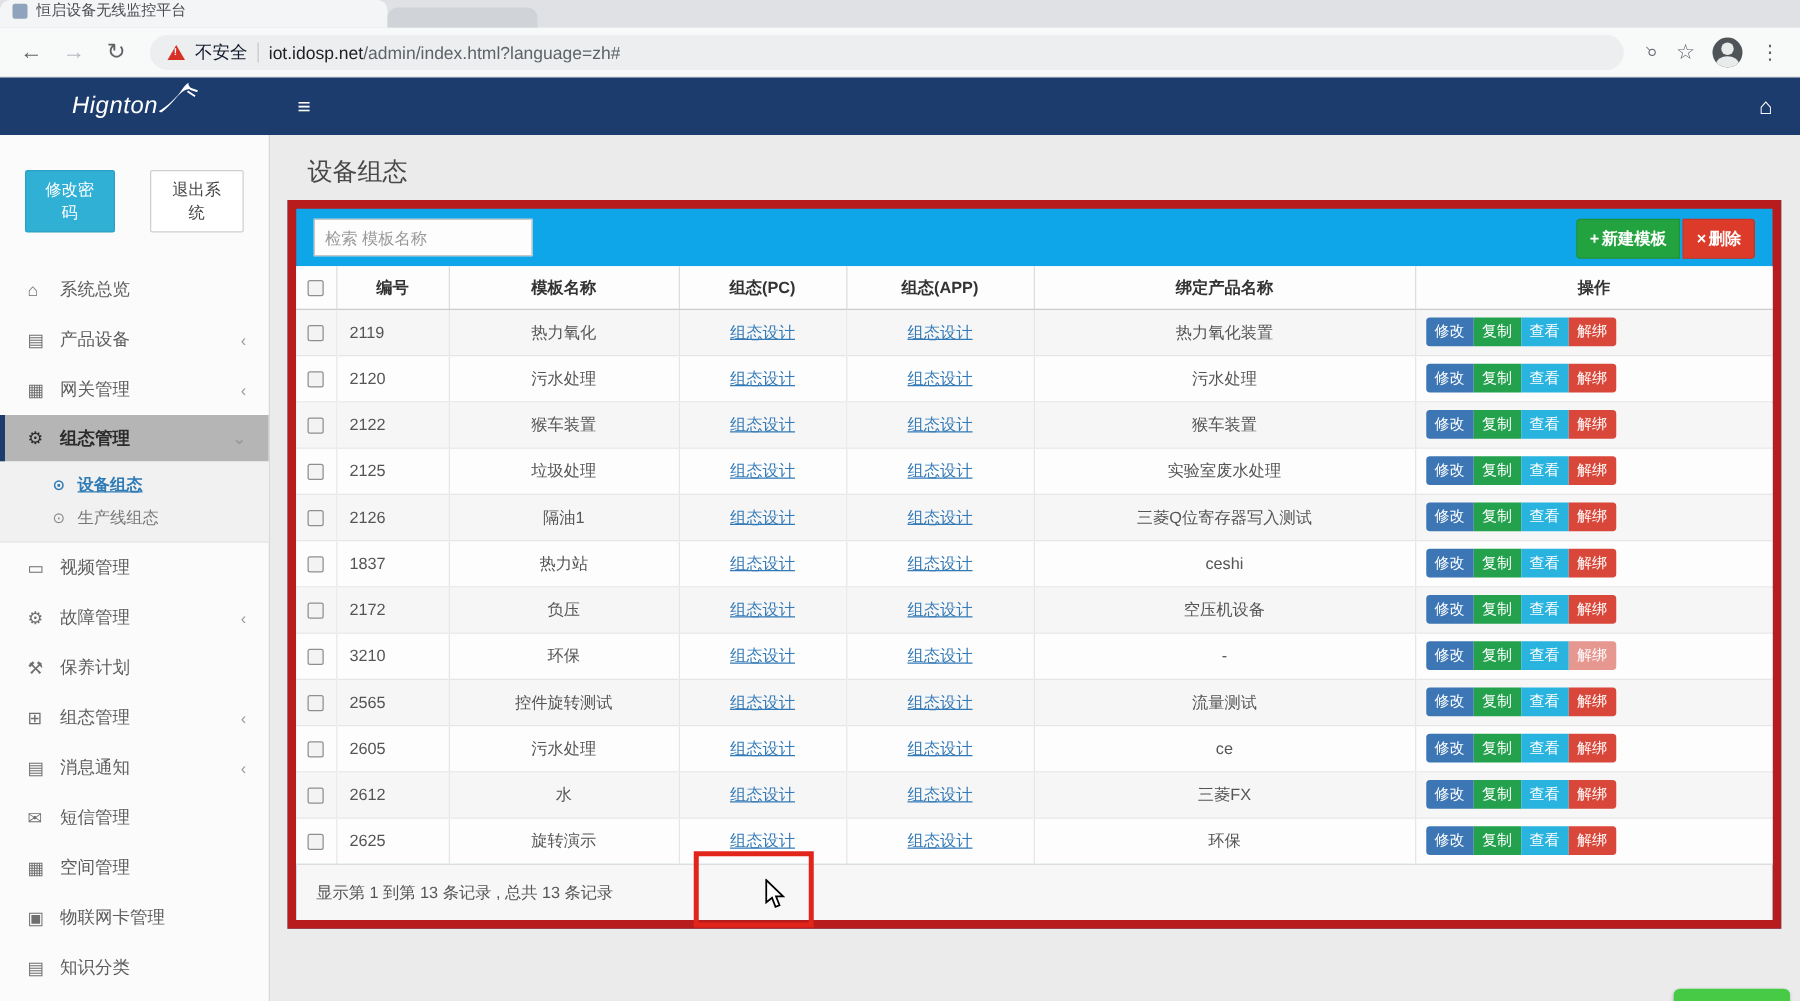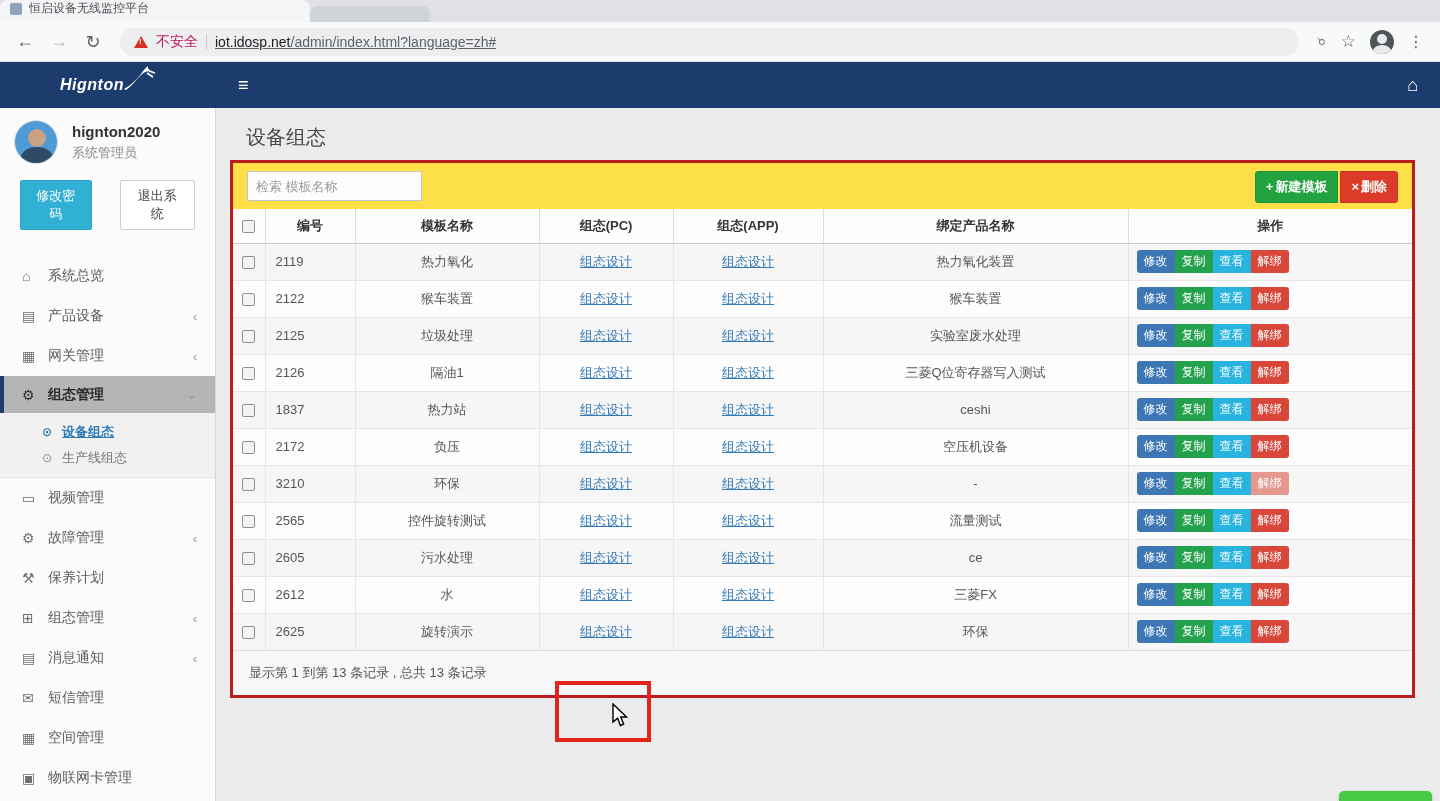--- a/index.html
+++ b/index.html
@@ -12,36 +12,36 @@
   .favicon { width:12px; height:12px; border-radius:2px; background:#8fa3bd; margin-top:1px; flex:0 0 auto; }
   .tab-title { font-size:12px; color:#4a4d51; white-space:nowrap; overflow:hidden; margin-top:-2px; }
   .tab-ghost { position:absolute; left:310px; top:6px; width:120px; height:24px; background:#d0d3d8; border-radius:8px 8px 0 0; }
 
   .toolbar { height:40px; background:#f8f9f9; display:flex; align-items:center; padding:0 10px; gap:4px; border-bottom:1px solid #e0e0e0; }
   .nav-btn { width:30px; height:30px; display:flex; align-items:center; justify-content:center; font-size:18px; color:#5f6368; border-radius:50%; }
   .nav-btn.disabled { color:#b6babf; }
   .urlbar { flex:1; height:28px; background:#eceef0; border-radius:14px; margin:0 8px; display:flex; align-items:center; padding:0 14px; gap:8px; min-width:0; }
   .warn-tri { width:0; height:0; border-left:7px solid transparent; border-right:7px solid transparent; border-bottom:12px solid #d93025; position:relative; }
   .warn-tri::after { content:"!"; position:absolute; left:-2px; top:1px; color:#fff; font-size:8px; font-weight:bold; }
-  .warn-text { color:#be185d; font-size:14px; }
+  .warn-text { color:#0f172a; font-size:14px; }
   .url-divider { width:1px; height:16px; background:#c5c8cc; }
-  .url-text { font-size:14px; color:#5f6368; white-space:nowrap; overflow:hidden;text-decoration:underline; }
+  .url-text { font-size:14px; color:#5f6368; white-space:nowrap; overflow:hidden; }
   .url-text b { color:#202124; font-weight:normal; }
   .chrome-right { display:flex; align-items:center; gap:14px; padding:0 6px; }
   .zoom-icon { font-size:17px; color:#5f6368; transform:rotate(90deg); display:inline-block; }
   .star-icon { font-size:17px; color:#5f6368; }
   .profile-icon { width:24px; height:24px; border-radius:50%; background:#4f5458; position:relative; overflow:hidden; }
   .profile-icon::before { content:""; position:absolute; left:7px; top:4px; width:10px; height:10px; border-radius:50%; background:#e9eaea; }
   .profile-icon::after { content:""; position:absolute; left:3px; top:15px; width:18px; height:12px; border-radius:50%; background:#e9eaea; }
   .dots-icon { font-size:16px; color:#5f6368; letter-spacing:0; }
 
   
   .navbar { height:46px; background:#1d3c6e; display:flex; }
   .brand { width:216px; display:flex; align-items:center; justify-content:center; gap:2px; position:relative; }
-  .brand-text { color:#fff; font-size:16px; font-weight:bold; font-style:italic; letter-spacing:0.5px; }
+  .brand-text { color:#fff; font-size:19px; font-weight:normal; font-style:italic; letter-spacing:0.5px; }
   .deer { margin-left:-4px; margin-top:-12px; }
   .nav-main { flex:1; display:flex; align-items:center; justify-content:space-between; padding:0 22px; }
   .hamburger { color:#fff; font-size:18px; font-weight:bold; }
   .home-glyph { color:#fff; font-size:18px; }
 
   
   .app { display:flex; height:713px; }
   .sidebar { width:216px; background:#fbfbfb; border-right:1px solid #d8d8d8; overflow:hidden; flex:0 0 auto; }
   .content { flex:1; overflow:hidden; position:relative; }
 
@@ -66,21 +66,21 @@
   .menu-item.active .mi-icon { color:#2b2b2b; }
   .submenu { background:#f1f1f1; padding:6px 0; border-bottom:1px solid #e3e3e3; }
   .submenu-item { height:26px; display:flex; align-items:center; padding-left:42px; font-size:13px; color:#777; gap:10px; cursor:pointer; }
   .submenu-item .sub-icon { font-size:12px; color:#8a8a8a; }
   .submenu-item.active { color:#2f7bb5; font-weight:bold; }
   .submenu-item.active .sub-label { text-decoration:underline; }
   .submenu-item.active .sub-icon { color:#2f7bb5; }
 
   
   .page-title { font-size:20px; color:#484848; padding:16px 0 0 30px; height:52px; }
-  .panel { margin:0 25px 0 14px; background:#fde047; border:3px solid #b91c1c; }
+  .panel { margin:0 15px 0 14px; background:#0ea5e9; border:7px solid #b91c1c; }
   .panel-toolbar { height:46px; position:relative; padding:8px 14px; }
   .search-input { width:175px; height:30px; border:1px solid #c6c6c6; background:#fdfdfd; font-size:13px; padding:0 8px; color:#333; font-family:inherit; }
   .search-input::placeholder { color:#9a9a9a; }
   .toolbar-actions { position:absolute; right:14px; top:8px; display:flex; gap:2px;border-radius:15px; }
   .btn-new { background:#23a33f; color:#fff; border:1px solid #1e9238; font-size:13px; font-weight:bold; padding:6px 10px; border-radius:3px 0 0 3px; }
   .btn-del { background:#dc3b2a; color:#fff; border:1px solid #c93425; font-size:13px; font-weight:bold; padding:6px 10px; border-radius:0 3px 3px 0; }
   .btn-ic { font-weight:bold; margin-right:2px; }
 
   table.grid { width:100%; border-collapse:collapse; background:#fff; table-layout:fixed; }
   .grid th { height:34px; font-size:13px; color:#333; font-weight:bold; text-align:center; background:#fdfdfd; border-bottom:1px solid #ccc; border-left:1px solid #ddd; }
@@ -147,27 +147,20 @@
   <div class="nav-main">
     <span class="hamburger">≡</span>
     <span class="home-glyph">⌂</span>
   </div>
 </div>
 
 <div class="app">
 
   <aside class="sidebar">
     <div class="user-panel">
-      <div class="user-row">
-        <span class="avatar"></span>
-        <div>
-          <div class="user-name">hignton2020</div>
-          <div class="user-role">系统管理员</div>
-        </div>
-      </div>
       <div class="user-btns">
         <button class="btn-pwd">修改密码</button>
         <button class="btn-logout">退出系统</button>
       </div>
     </div>
 
     <nav class="menu">
       <div>
 
           <div class="menu-item">
@@ -310,20 +303,36 @@
               <td class="cell-ops">
                 <span class="ops-group">
                   <button class="op-btn op-edit">修改</button>
                   <button class="op-btn op-copy">复制</button>
                   <button class="op-btn op-view">查看</button>
                   <button class="op-btn op-unbind">解绑</button>
                 </span>
               </td>
             </tr>
 
+            <tr>
+              <td><input type="checkbox" class="chk" style=""></td>
+              <td class="cell-id">2120</td>
+              <td>污水处理</td>
+              <td><span class="cfg-link">组态设计</span></td>
+              <td><span class="cfg-link">组态设计</span></td>
+              <td>污水处理</td>
+              <td class="cell-ops">
+                <span class="ops-group">
+                  <button class="op-btn op-edit">修改</button>
+                  <button class="op-btn op-copy">复制</button>
+                  <button class="op-btn op-view">查看</button>
+                  <button class="op-btn op-unbind">解绑</button>
+                </span>
+              </td>
+            </tr>
 
             <tr>
               <td><input type="checkbox" class="chk" style=""></td>
               <td class="cell-id">2122</td>
               <td>猴车装置</td>
               <td><span class="cfg-link">组态设计</span></td>
               <td><span class="cfg-link">组态设计</span></td>
               <td>猴车装置</td>
               <td class="cell-ops">
                 <span class="ops-group">

